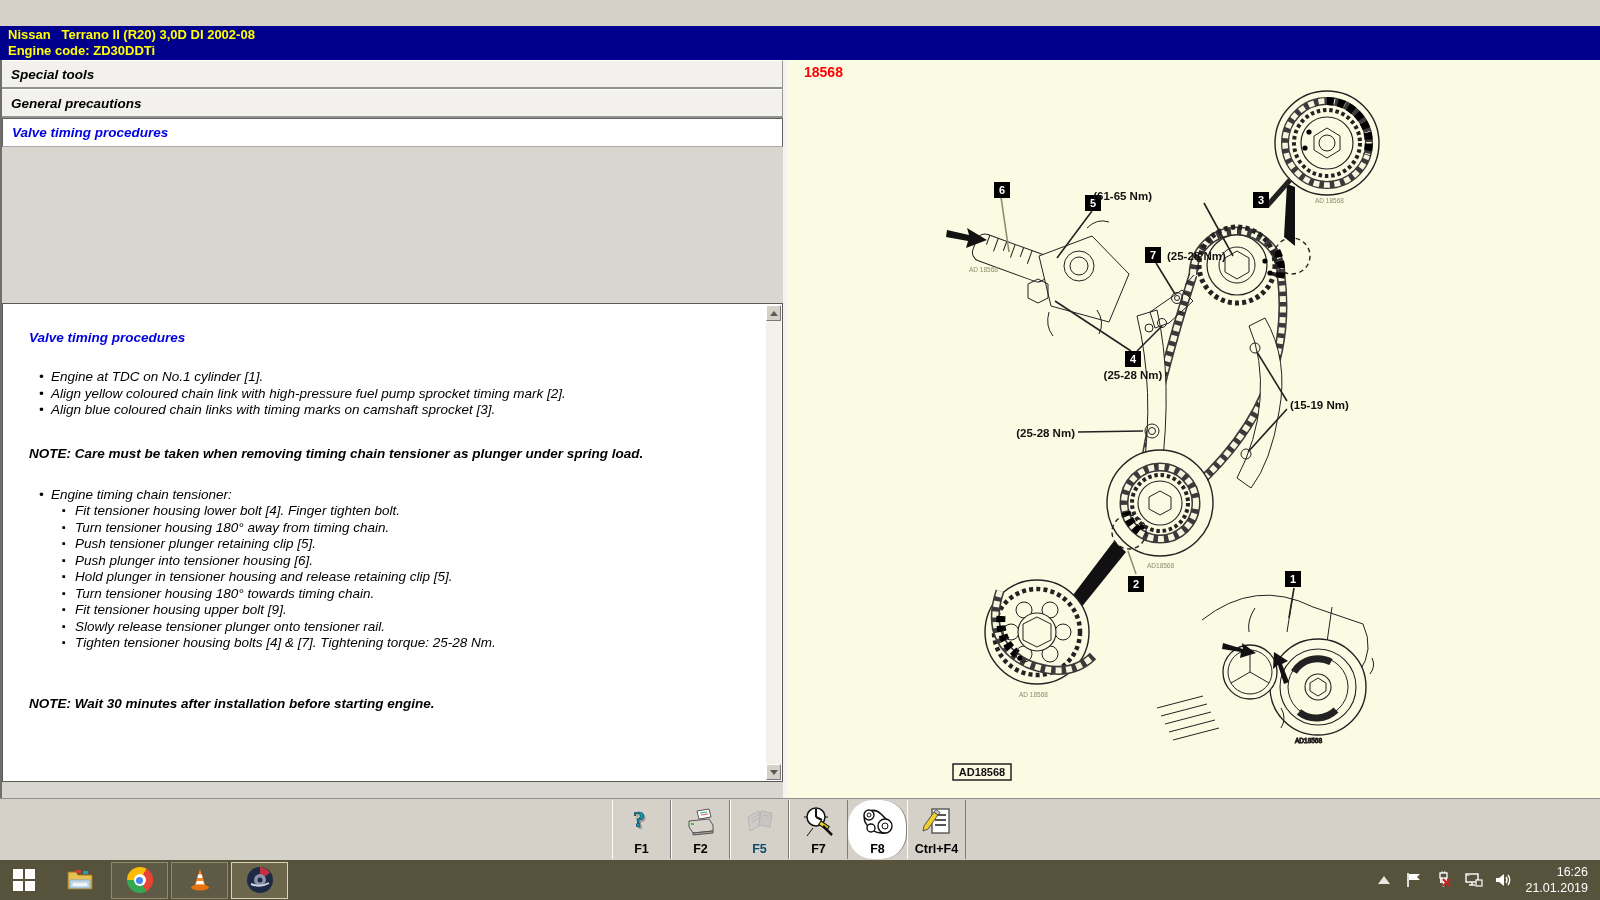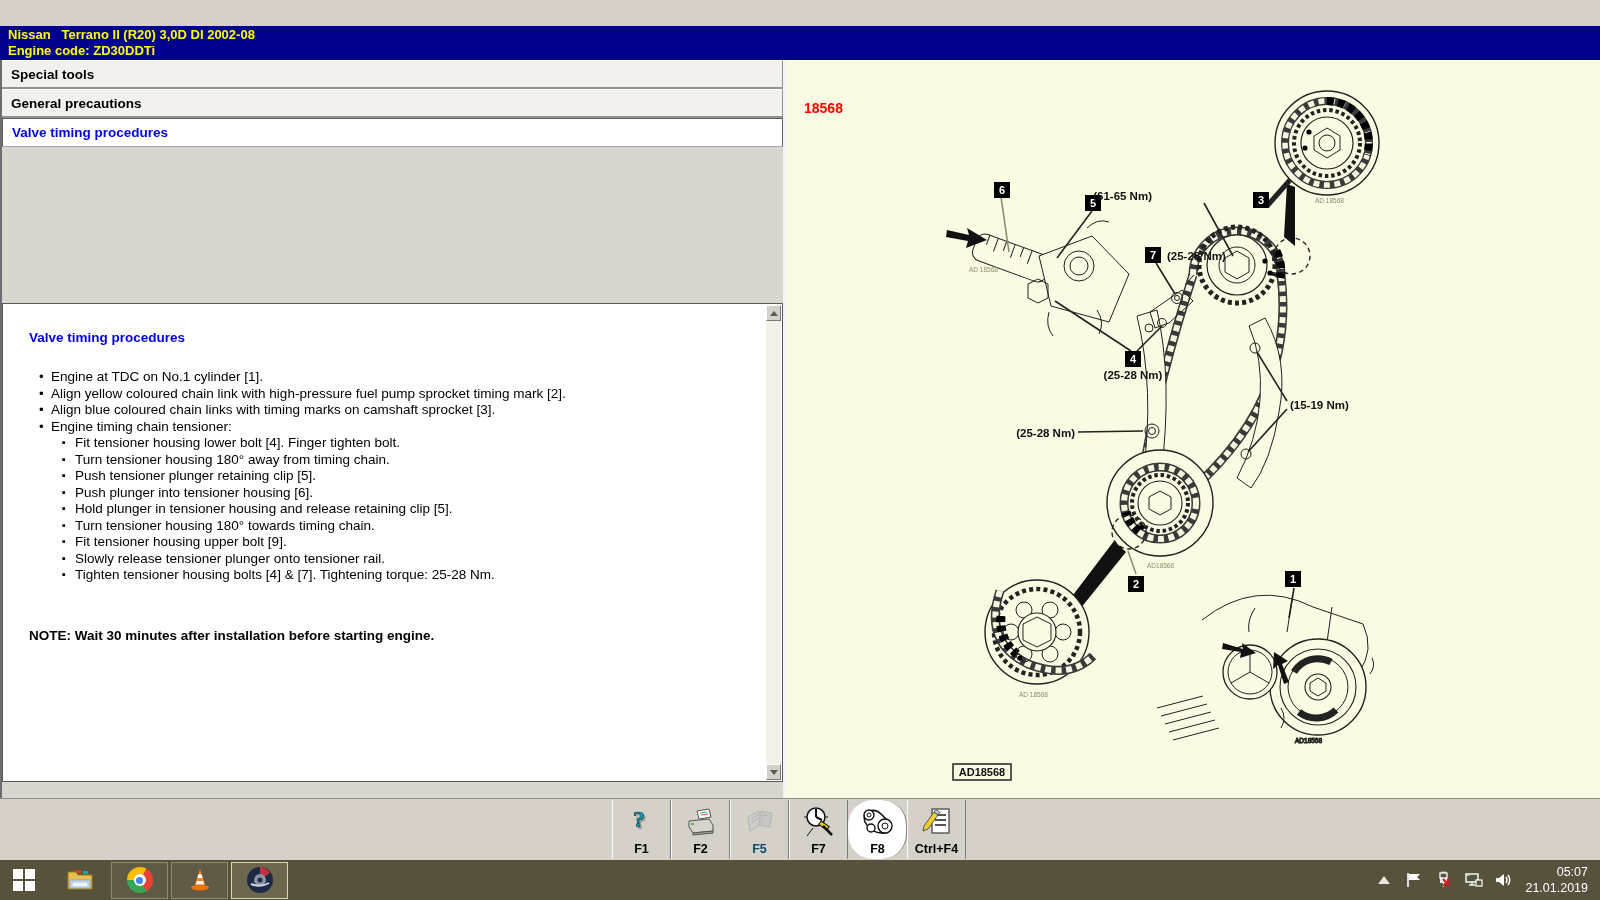--- a/index.html
+++ b/index.html
@@ -21,21 +21,21 @@
   .tb-tool.disabled{color:#b5b2a8;background:#e9e4d6;border-color:#b7ab85;}
   .win-restore{position:absolute;right:58px;top:5px;width:14px;height:13px;}
   .win-close{position:absolute;right:3px;top:1px;width:44px;height:24px;background:#d9534a;color:#fff;
              display:flex;align-items:center;justify-content:center;font-size:15px;font-weight:bold;}
 
   
   .vheader{position:absolute;left:0;top:26px;width:1600px;height:34px;background:#00008c;
            color:#ffff00;font-weight:bold;font-size:13px;line-height:16px;padding:1px 0 0 8px;box-sizing:border-box;}
 
   
-  .leftcol{position:absolute;left:0;top:60px;width:783px;height:738px;background:#d9d6cf;border-left:2px solid #6e6e6e;box-sizing:border-box;}
+  .leftcol{position:absolute;left:0;top:60px;width:783px;height:738px;background:#d9d6cf;border-left:2px solid #6e6e6e;box-sizing:border-box;font-style:italic;}
   .nav-item{height:29px;background:#f2f1ee;border-top:1px solid #ffffff;border-bottom:2px solid #929292;
             border-right:1px solid #929292;display:flex;align-items:center;padding-left:9px;
             font-weight:bold;font-size:13.5px;color:#000;box-sizing:border-box;}
   .nav-item.selected{background:#ffffff;color:#0000e0;border:1px solid #606060;border-bottom:1px solid #aaa;}
 
   .doc-panel{position:absolute;left:0;top:243px;width:781px;height:479px;background:#fff;
              border:1px solid #585858;box-sizing:border-box;}
   .doc-content{position:absolute;left:0;top:0;right:16px;bottom:0;overflow:hidden;
                font-size:13.5px;color:#000;padding:26px 10px 0 26px;}
   .doc-title{color:#0000e0;font-weight:bold;margin:0 0 24px 0;}
@@ -53,21 +53,21 @@
   .sb-btn{position:absolute;left:0;width:15px;height:16px;background:#d5d1c9;
           border:1px solid;border-color:#fff #7a7a7a #7a7a7a #fff;box-sizing:border-box;
           display:flex;align-items:center;justify-content:center;}
   .sb-up{top:0;} .sb-dn{bottom:0;}
   .tri-up{width:0;height:0;border-left:4px solid transparent;border-right:4px solid transparent;border-bottom:5px solid #5a5a5a;}
   .tri-dn{width:0;height:0;border-left:4px solid transparent;border-right:4px solid transparent;border-top:5px solid #5a5a5a;}
 
   
   .divider{position:absolute;left:783px;top:60px;width:4px;height:738px;background:#f5f4ee;}
   .diagram{position:absolute;left:787px;top:60px;width:813px;height:738px;background:#fbfae3;}
-  .fig-num{position:absolute;left:17px;top:4px;color:#ff0000;font-weight:bold;font-size:14px;margin-top:36px;}
+  .fig-num{position:absolute;left:17px;top:4px;color:#ff0000;font-weight:bold;font-size:14px;}
   .dsvg{position:absolute;left:0;top:0;}
   .dtext{font:bold 11.5px "Liberation Sans",sans-serif;fill:#111;}
   .wm{font:6.5px "Liberation Sans",sans-serif;fill:#8d8d6d;}
   .cnum{font:bold 11px "Liberation Sans",sans-serif;fill:#fff;text-anchor:middle;}
   .boxlbl{font:bold 11px "Liberation Sans",sans-serif;fill:#111;text-anchor:middle;}
 
   
   .fbar{position:absolute;left:0;top:798px;width:1600px;height:62px;background:#d5d1c9;border-top:1px solid #8e8e8e;box-sizing:border-box;}
   .fgroup{position:absolute;left:612px;top:1px;display:flex;height:59px;}
   .fkey{width:59px;height:59px;box-sizing:border-box;border-left:1px solid #fbfbf8;border-right:1px solid #7d7d7d;
@@ -148,20 +148,21 @@
   </div>
 
   <div class="doc-panel">
     <div class="doc-content">
       <div class="doc-title">Valve timing procedures</div>
       <ul class="blist">
         <li>Engine at TDC on No.1 cylinder [1].</li>
         <li>Align yellow coloured chain link with high-pressure fuel pump sprocket timing mark [2].</li>
         <li>Align blue coloured chain links with timing marks on camshaft sprocket [3].</li>
       </ul>
+      <div class="note">NOTE: Care must be taken when removing timing chain tensioner as plunger under spring load.</div>
       <ul class="blist">
         <li>Engine timing chain tensioner:</li>
       </ul>
       <ul class="slist">
         <li>Fit tensioner housing lower bolt [4]. Finger tighten bolt.</li>
         <li>Turn tensioner housing 180° away from timing chain.</li>
         <li>Push tensioner plunger retaining clip [5].</li>
         <li>Push plunger into tensioner housing [6].</li>
         <li>Hold plunger in tensioner housing and release retaining clip [5].</li>
         <li>Turn tensioner housing 180° towards timing chain.</li>
@@ -544,17 +545,17 @@
         </svg>
     </span>
     <span class="tray-ico">
       <svg width="18" height="16" viewBox="0 0 18 16">
           <polygon points="1,6 4,6 9,2 9,14 4,10 1,10" fill="#fff"></polygon>
           <path d="M11,5 Q13,8 11,11" stroke="#fff" stroke-width="1.4" fill="none"></path>
           <path d="M13,3 Q16.5,8 13,13" stroke="#fff" stroke-width="1.4" fill="none"></path>
         </svg>
     </span>
     <span class="tray-clock">
-      <div>05:07</div>
+      <div>16:26</div>
       <div>21.01.2019</div>
     </span>
   </div>
 </div>
 
 </body></html>

